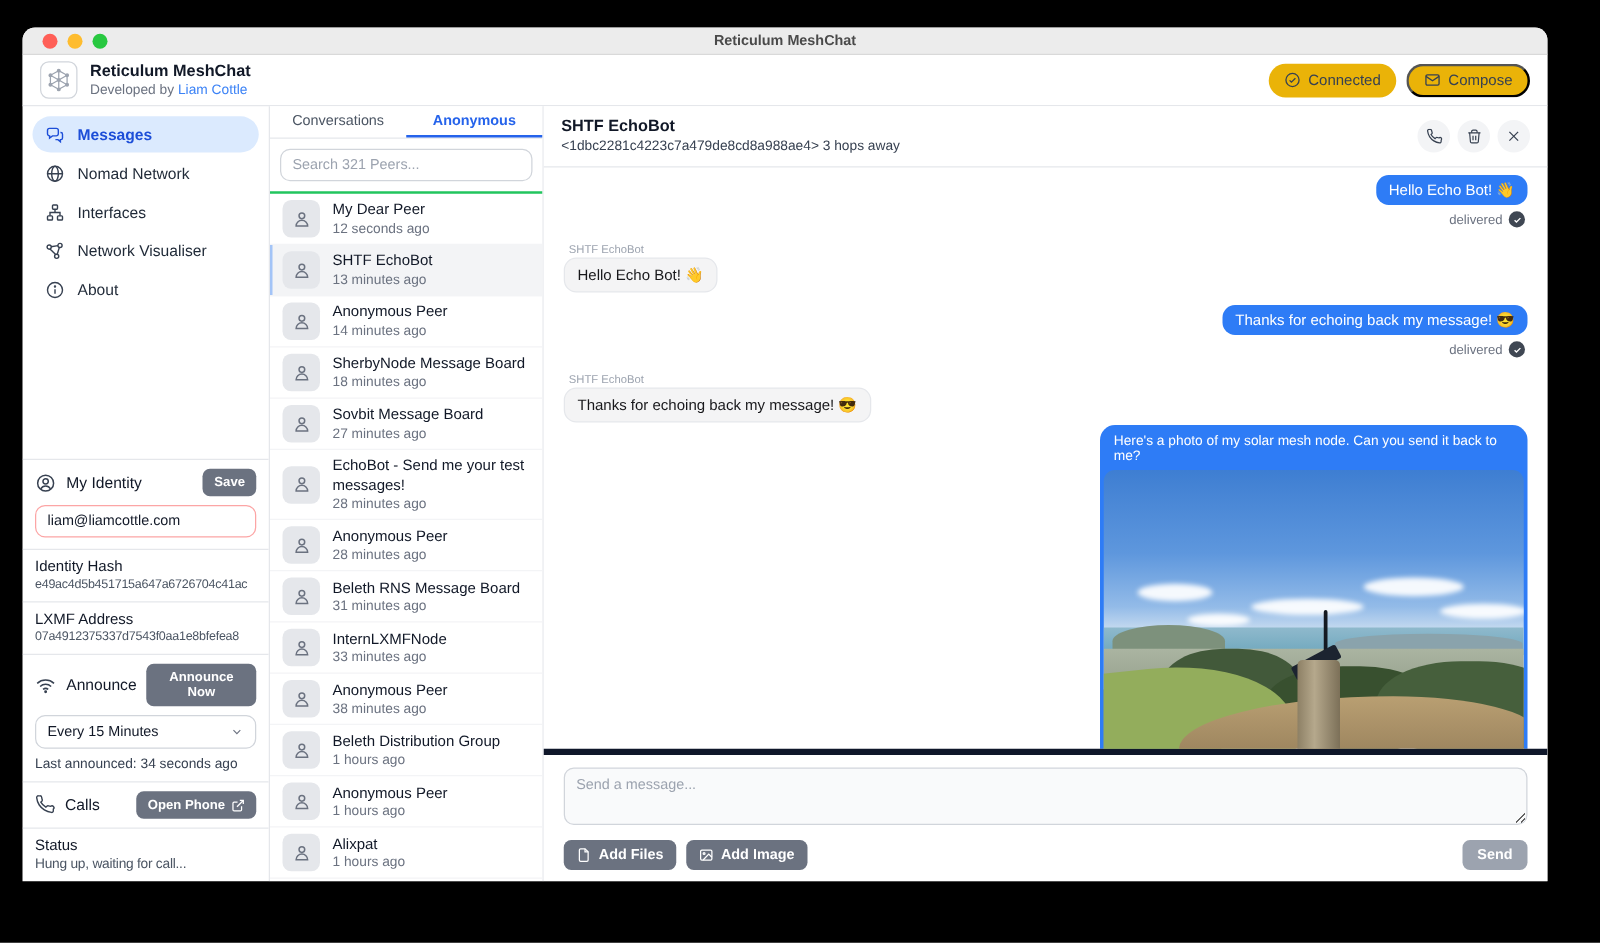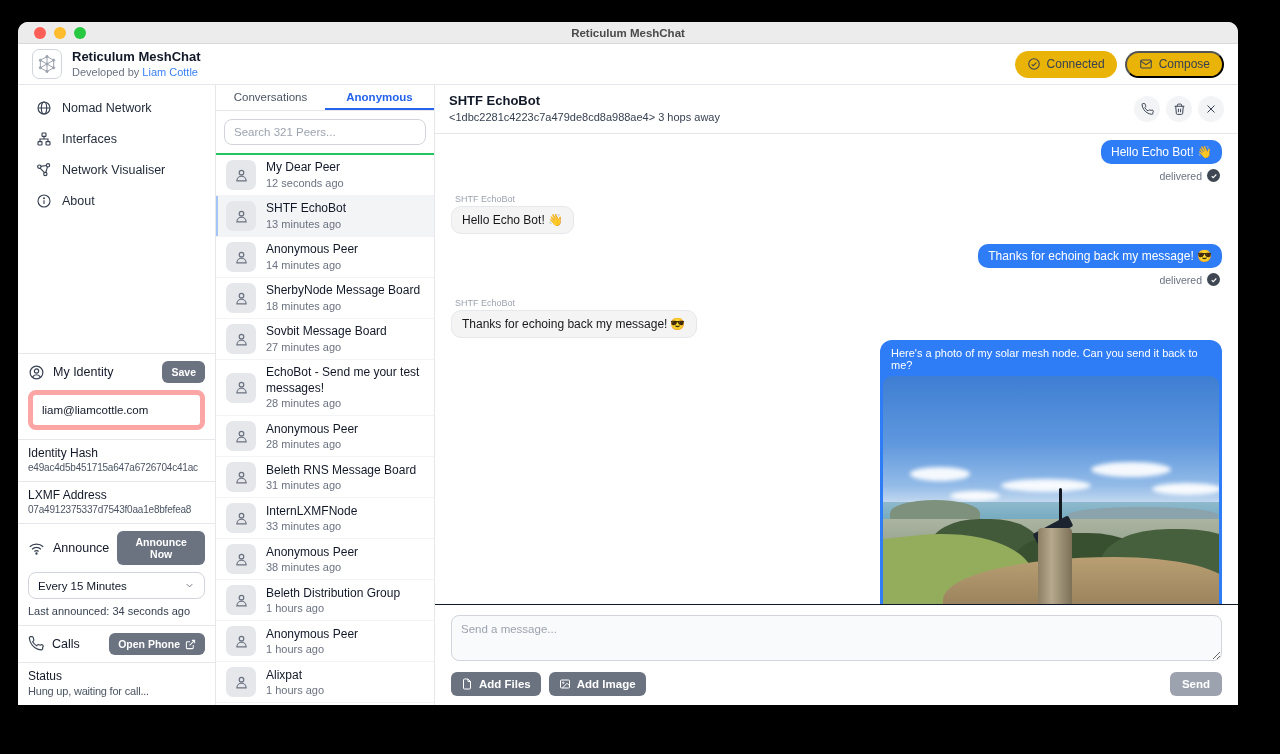--- a/index.html
+++ b/index.html
@@ -29,21 +29,21 @@
   .nav-item { display:flex; align-items:center; gap:10px; height:29px; padding:0 10px; border-radius:15px; font-size:12.5px; color:#1f2937; }
   .nav-item svg { flex:0 0 auto; color:#374151; }
   .nav-item.active { background:#dbeafe; color:#1d4ed8; font-weight:bold; }
   .nav-item.active svg { color:#1d4ed8; }
 
   .side-bottom { margin-top:auto; border-top:1px solid #e5e7eb; }
   .sec-row { display:flex; align-items:center; gap:8px; padding:7px 10px; font-size:12.5px; color:#111827; }
   .sec-row svg { color:#374151; }
   .btn-dark { margin-left:auto; background:#6b7280; color:#fff; font-size:10.5px; font-weight:bold; border:none; border-radius:6px; padding:5px 9px; display:flex; align-items:center; gap:5px; }
   .inp-wrap { padding:0 10px 9px; }
-  .text-inp { width:100%; height:40px; border:5px solid #fca5a5; border-radius:8px; padding:0 9px; font-size:11.5px; color:#111827; background:#fff; font-family:"Liberation Sans", sans-serif; }
+  .text-inp { width:100%; height:26px; border:1px solid #fca5a5; border-radius:8px; padding:0 9px; font-size:11.5px; color:#111827; background:#fff; font-family:"Liberation Sans", sans-serif; }
   .kv { padding:6px 10px 8px; border-top:1px solid #e5e7eb; }
   .kv .k { font-size:12px; color:#111827; }
   .kv .v { font-size:10px; color:#4b5563; margin-top:2px; letter-spacing:-0.2px; }
   .bordered-top { border-top:1px solid #e5e7eb; }
   .select-box { margin:0 10px; height:27px; border:1px solid #d1d5db; border-radius:8px; background:#fff; display:flex; align-items:center; padding:0 9px; font-size:11.5px; color:#111827; justify-content:space-between; }
   .note { font-size:11px; color:#374151; padding:6px 10px 8px; }
 
   
   .peers { width:219px; border-right:1px solid #e5e7eb; display:flex; flex-direction:column; overflow:hidden; background:#fff; }
   .tabs { display:flex; border-bottom:1px solid #e5e7eb; flex:0 0 auto; }
@@ -79,21 +79,21 @@
   .sea { position:absolute; left:0; right:0; top:53%; height:9%; background:linear-gradient(#8fb9cc,#6ea7bd); }
   .farhill { position:absolute; background:#7d917c; border-radius:50% 50% 0 0; }
   .city { position:absolute; left:0; right:0; top:60%; height:14%; background:linear-gradient(#aab4a1,#96a18d); }
   .hill { position:absolute; background:#42593a; border-radius:45%; }
   .grass { position:absolute; left:-10%; bottom:-4%; width:55%; height:38%; background:#93ad5c; border-radius:0 60% 0 0; transform:rotate(-6deg); }
   .dirt { position:absolute; left:18%; bottom:-6%; width:85%; height:30%; background:linear-gradient(#b99f72,#8c7553); border-radius:60% 40% 0 0; }
   .post { position:absolute; left:46%; bottom:0; width:34px; height:86px; background:linear-gradient(90deg,#8d8065,#b5a88c 40%,#7c7058); border-radius:4px 4px 0 0; }
   .device { position:absolute; left:44.5%; bottom:78px; width:40px; height:12px; background:#1c2430; transform:rotate(-28deg); border-radius:2px; }
   .antenna { position:absolute; left:52.3%; bottom:92px; width:3px; height:34px; background:#141a22; border-radius:2px; }
 
-  .composer { border-top:1px solid #0f172a; padding:10px 16px 9px; flex:0 0 auto; }
+  .composer { border-top:5px solid #0f172a; padding:10px 16px 9px; flex:0 0 auto; }
   .composer textarea { width:100%; height:46px; border:1px solid #d1d5db; border-radius:8px; background:#f9fafb; padding:7px 9px; font-size:11.5px; color:#111827; resize:both; font-family:"Liberation Sans", sans-serif; }
   .composer textarea::placeholder { color:#9ca3af; }
   .composer-btns { display:flex; gap:8px; margin-top:7px; align-items:center; }
   .btn-gray { background:#6b7280; color:#fff; font-size:11.5px; font-weight:bold; border:none; border-radius:6px; padding:6px 10px; display:flex; align-items:center; gap:6px; }
   .btn-send { margin-left:auto; background:#9ca3af; color:#fff; font-size:11.5px; font-weight:bold; border:none; border-radius:6px; padding:6px 12px; }
   svg { display:block; }
 </style>
 </head>
 <body>
 
@@ -150,20 +150,29 @@
           </span>
         <span>Compose</span>
       </button>
     </div>
   </div>
 
   <div class="main">
 
     <div class="sidebar">
       <div class="nav">
+        <div class="nav-item active">
+          <span>
+              <svg width="16" height="16" viewBox="0 0 24 24" fill="none" stroke="currentColor" stroke-width="1.7">
+                <path d="M3 6.5A2.5 2.5 0 0 1 5.5 4h8A2.5 2.5 0 0 1 16 6.5v4a2.5 2.5 0 0 1-2.5 2.5H9l-3.5 2.6V13h0A2.5 2.5 0 0 1 3 10.5z"></path>
+                <path d="M18.5 9H19a2 2 0 0 1 2 2v4.5a2 2 0 0 1-2 2h-.5V20l-3-2.5h-3"></path>
+              </svg>
+            </span>
+          <span>Messages</span>
+        </div>
         <div class="nav-item">
           <span>
               <svg width="16" height="16" viewBox="0 0 24 24" fill="none" stroke="currentColor" stroke-width="1.7">
                 <circle cx="12" cy="12" r="9"></circle>
                 <ellipse cx="12" cy="12" rx="4" ry="9"></ellipse>
                 <line x1="3" y1="12" x2="21" y2="12"></line>
               </svg>
             </span>
           <span>Nomad Network</span>
         </div>

